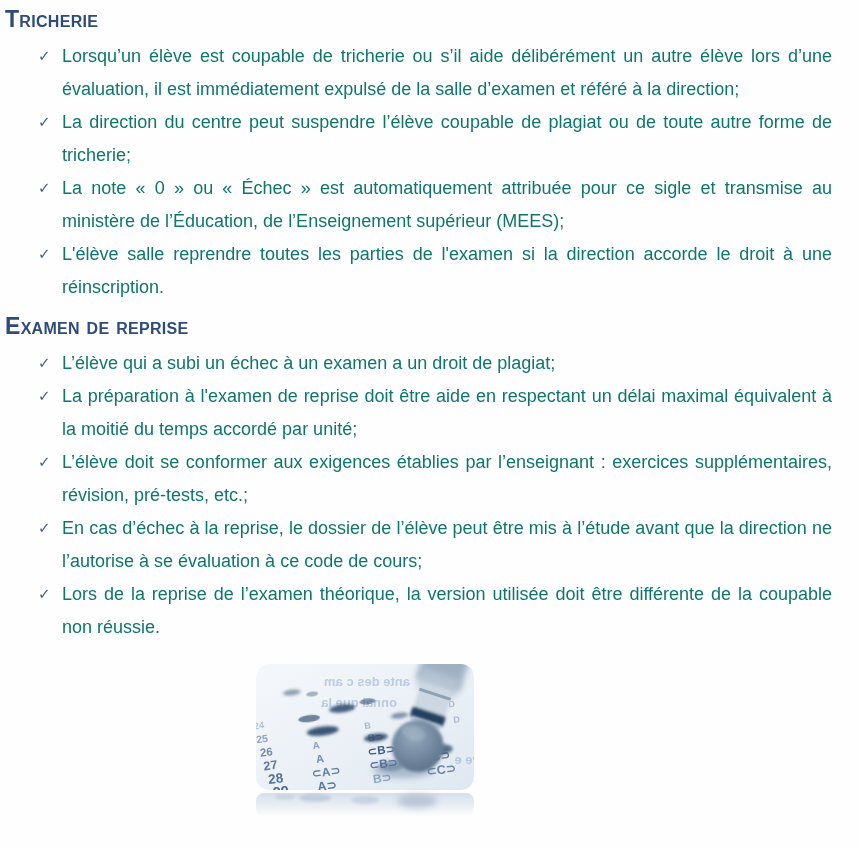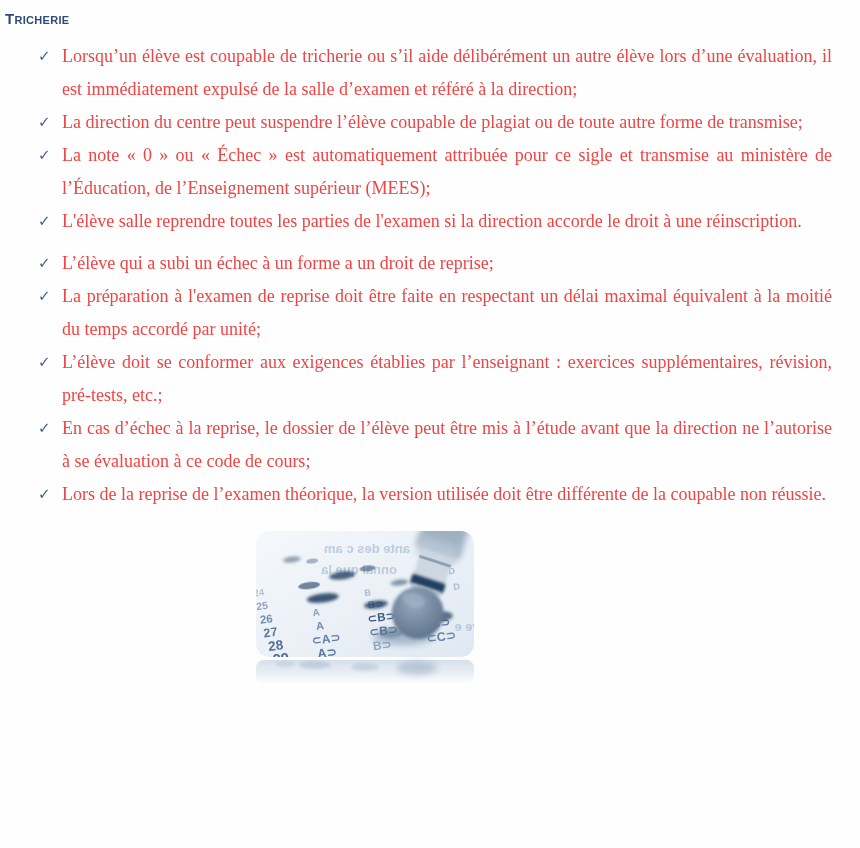--- a/index.html
+++ b/index.html
@@ -4,74 +4,74 @@
 <style>
   html,body{margin:0;padding:0;}
   body{
     width:860px;height:848px;background:#ffffff;
     font-family:"Liberation Sans","DejaVu Sans",sans-serif;
     overflow:hidden;
   }
   .page{position:relative;width:860px;height:848px;background:#fefefe;}
   h2.doc-heading{
     margin:0;padding:7px 0 0 5px;
-    font-size:15px;font-weight:bold;font-variant:small-caps;
+    font-size:23px;font-weight:bold;font-variant:small-caps;
     letter-spacing:.3px;color:#2e4b79;line-height:24px;
   }
   section.sec2 h2.doc-heading{padding-top:0;margin-top:10px;}
   ul.doc-list{list-style:none;margin:9px 0 0 0;padding:0 28px 0 38px;}
   ul.doc-list li{display:flex;align-items:flex-start;margin:0;}
   .check{
     flex:0 0 24px;font-size:15px;line-height:33px;color:#44618c;
     font-family:"DejaVu Sans",sans-serif;
   }
   .txt{
-    flex:1;font-size:18px;line-height:33px;color:#ef4444;
+    flex:1;font-size:18px;line-height:33px;color:#0f766e;
     text-align:justify;
-    font-family:Liberation Serif, serif;
   }
   figure.photo-fig{margin:18px 0 0 255px;padding:0;width:220px;height:155px;}
   svg.photo-svg{display:block;filter:blur(0.3px);}
 </style>
 </head>
 <body>
 
 <div class="page">
 
   <section class="sec1">
     <h2 class="doc-heading">Tricherie</h2>
     <ul class="doc-list">
       <li>
         <span class="check">✓</span>
         <span class="txt">Lorsqu’un élève est coupable de tricherie ou s’il aide délibérément un autre élève lors d’une évaluation, il est immédiatement expulsé de la salle d’examen et référé à la direction;</span>
       </li>
       <li>
         <span class="check">✓</span>
-        <span class="txt">La direction du centre peut suspendre l’élève coupable de plagiat ou de toute autre forme de transmise;</span>
+        <span class="txt">La direction du centre peut suspendre l’élève coupable de plagiat ou de toute autre forme de tricherie;</span>
       </li>
       <li>
         <span class="check">✓</span>
         <span class="txt">La note «&nbsp;0&nbsp;» ou «&nbsp;Échec&nbsp;» est automatiquement attribuée pour ce sigle et transmise au ministère de l’Éducation, de l’Enseignement supérieur (MEES);</span>
       </li>
       <li>
         <span class="check">✓</span>
         <span class="txt">L'élève salle reprendre toutes les parties de l'examen si la direction accorde le droit à une réinscription.</span>
       </li>
     </ul>
   </section>
 
   <section class="sec2">
+    <h2 class="doc-heading">Examen de reprise</h2>
     <ul class="doc-list">
       <li>
         <span class="check">✓</span>
-        <span class="txt">L’élève qui a subi un échec à un forme a un droit de reprise;</span>
+        <span class="txt">L’élève qui a subi un échec à un examen a un droit de plagiat;</span>
       </li>
       <li>
         <span class="check">✓</span>
-        <span class="txt">La préparation à l'examen de reprise doit être faite en respectant un délai maximal équivalent à la moitié du temps accordé par unité;</span>
+        <span class="txt">La préparation à l'examen de reprise doit être aide en respectant un délai maximal équivalent à la moitié du temps accordé par unité;</span>
       </li>
       <li>
         <span class="check">✓</span>
         <span class="txt">L’élève doit se conformer aux exigences établies par l’enseignant&nbsp;: exercices supplémentaires, révision, pré-tests, etc.;</span>
       </li>
       <li>
         <span class="check">✓</span>
         <span class="txt">En cas d’échec à la reprise, le dossier de l’élève peut être mis à l’étude avant que la direction ne l’autorise à se évaluation à ce code de cours;</span>
       </li>
       <li>

